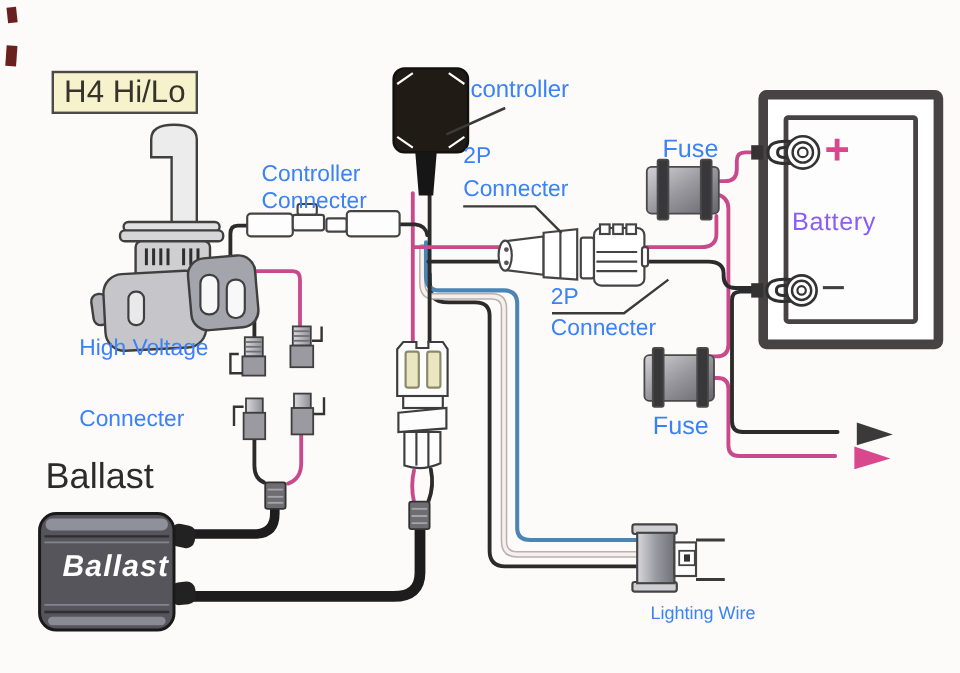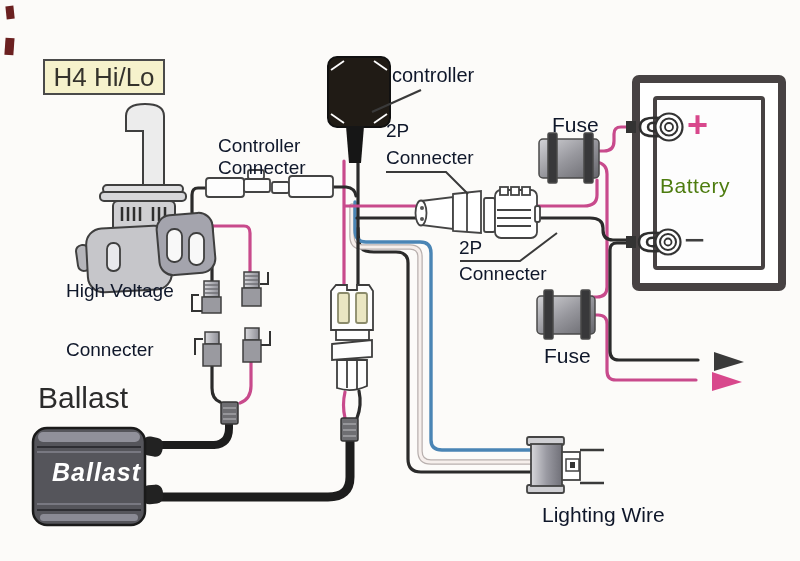--- a/index.html
+++ b/index.html
@@ -3,45 +3,45 @@
 <meta charset="utf-8">
 <style>
   html,body{margin:0;padding:0;background:#e8e8e8;}
   #canvas{
     position:relative;width:800px;height:561px;overflow:hidden;
     background:#fcfbf9;
     font-family:"Liberation Sans","DejaVu Sans",sans-serif;
     color:#3a3a3a;
   }
   #diagram-svg{position:absolute;left:0;top:0;}
-  .lbl{position:absolute;white-space:nowrap;color:#0f172a;}
+  .lbl{position:absolute;white-space:nowrap;color:#3b82f6;}
   .kit-label{
     left:43px;top:59px;width:118px;height:32px;
     background:#f6f2cc;border:2px solid #4a4a4a;
-    display:flex;align-items:center;justify-content:center;
+    display:flex;justify-content:center;
     font-size:26px;color:#35332c;
   }
   .controller-lbl{left:392px;top:64px;font-size:20px;}
   .cc-line1{left:218px;top:135px;font-size:19px;}
   .cc-line2{left:218px;top:157px;font-size:19px;}
   .tp1-line1{left:386px;top:120px;font-size:19px;}
   .tp1-line2{left:386px;top:147px;font-size:19px;}
   .tp2-line1{left:459px;top:237px;font-size:19px;}
   .tp2-line2{left:459px;top:263px;font-size:19px;}
   .fuse1-lbl{left:552px;top:113px;font-size:21px;}
   .fuse2-lbl{left:544px;top:344px;font-size:21px;}
-  .battery-lbl{left:660px;top:174px;font-size:21px;color:#4d7c0f;letter-spacing:.5px;}
+  .battery-lbl{left:660px;top:174px;font-size:21px;color:#8b5cf6;letter-spacing:.5px;}
   .plus-lbl{left:687px;top:104px;font-size:36px;font-weight:bold;color:#d8488c;}
   .minus-lbl{left:684px;top:219px;font-size:36px;color:#3f3f3f;}
   .hv1{left:66px;top:280px;font-size:19px;}
   .hv2{left:66px;top:317px;font-size:19px;}
   .hv3{left:66px;top:339px;font-size:19px;}
   .ballast-lbl{left:38px;top:381px;font-size:30px;color:#2b2b2b;}
   .ballast-text{left:52px;top:458px;font-size:25px;font-weight:bold;font-style:italic;color:#ffffff;letter-spacing:1px;}
-  .lighting-lbl{left:542px;top:503px;font-size:21px;}
+  .lighting-lbl{left:542px;top:503px;font-size:15px;}
 </style>
 </head>
 <body>
 
 <div id="canvas">
 
   <svg id="diagram-svg" width="800" height="561" viewBox="0 0 800 561">
     <defs>
       <linearGradient id="fuseGrad" x1="0" y1="0" x2="1" y2="1">
         <stop offset="0" stop-color="#d3d3d7"></stop>

